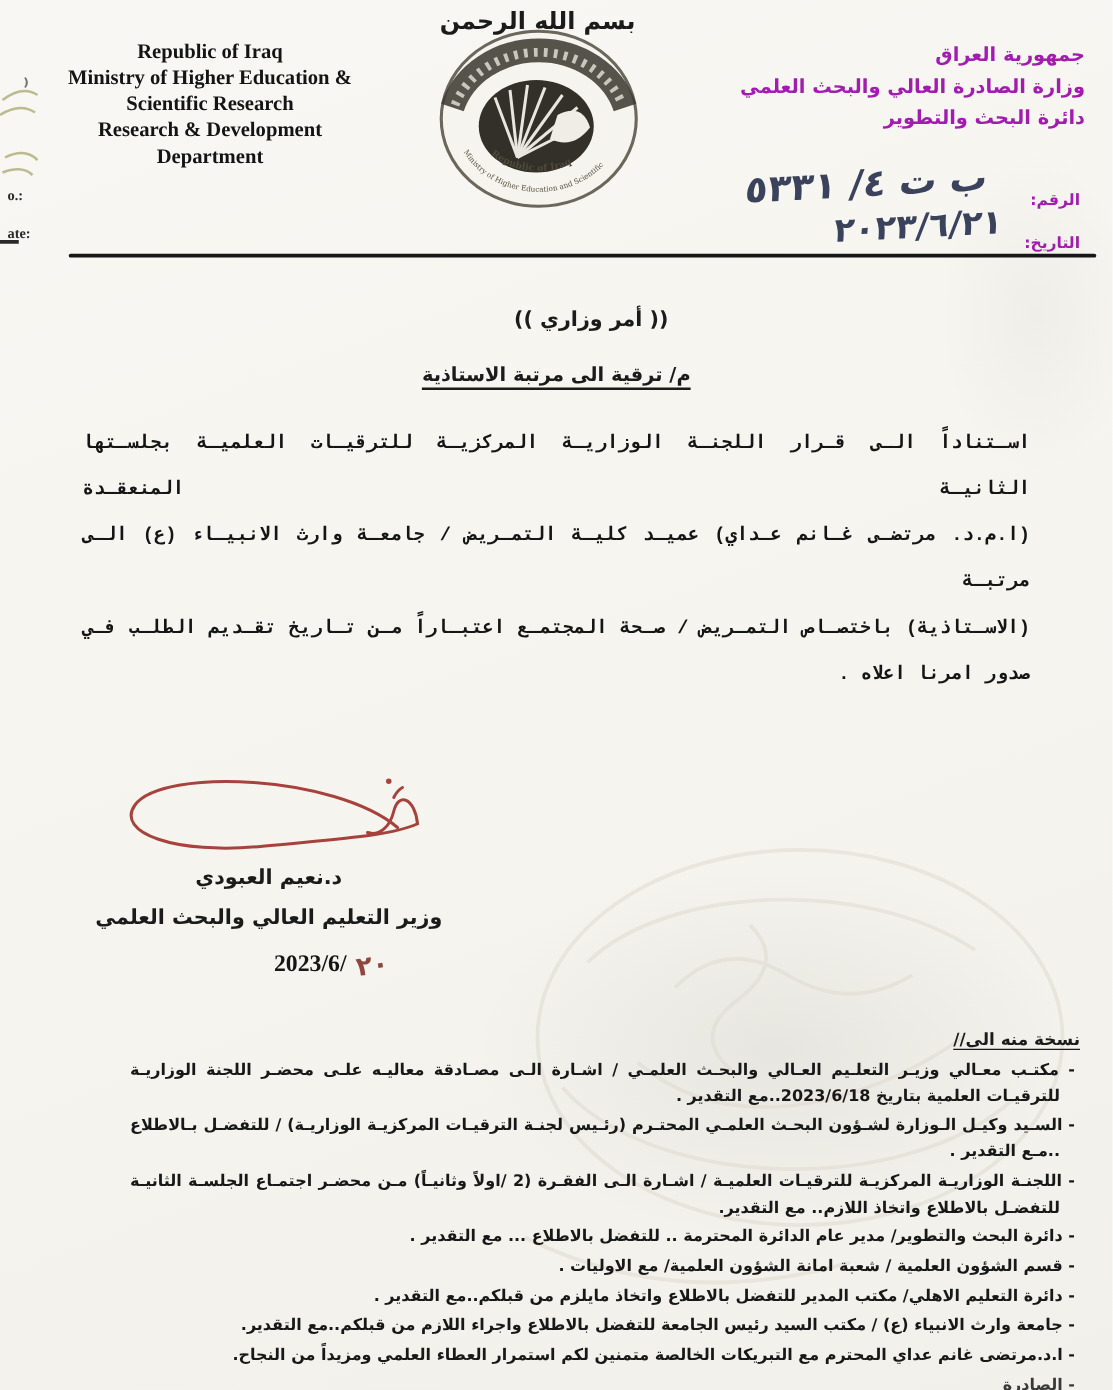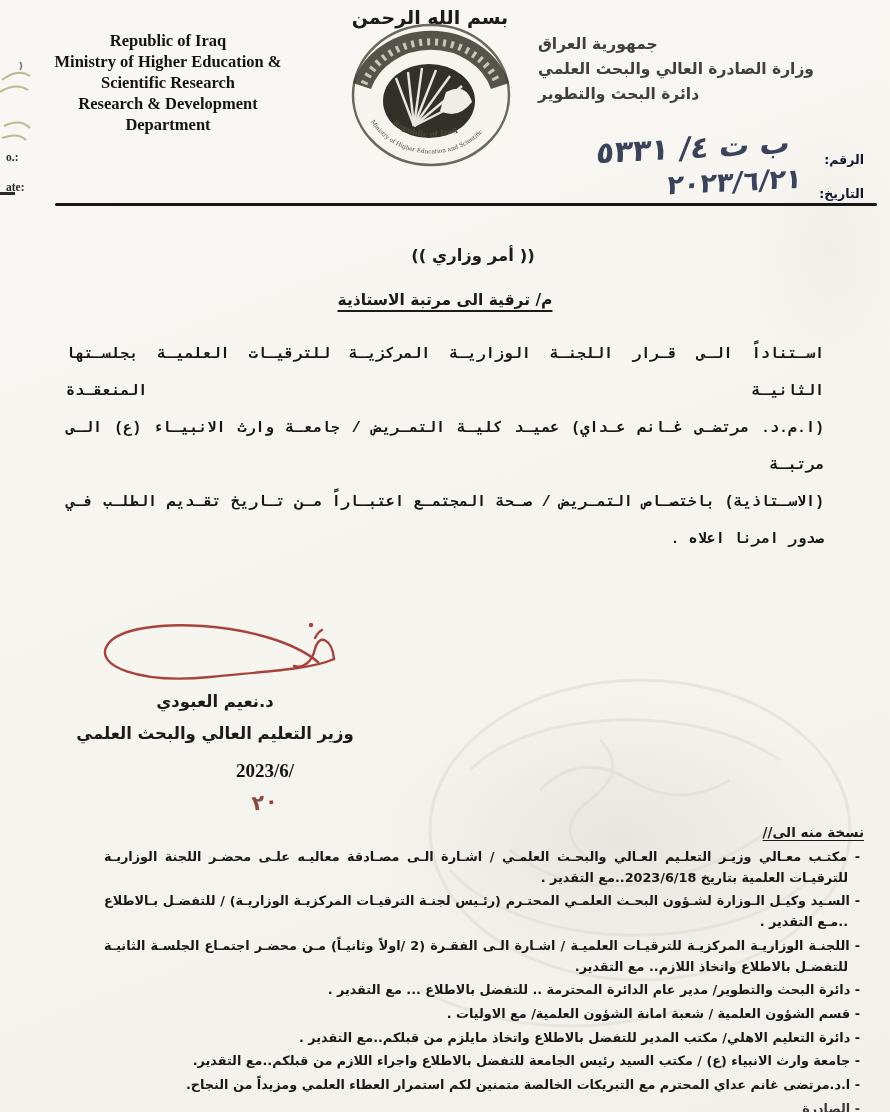--- a/index.html
+++ b/index.html
@@ -6,25 +6,25 @@
   body{
     width:890px;height:1112px;position:relative;overflow:hidden;
     background:linear-gradient(160deg,#f8f7f3 0%,#f5f4ef 55%,#f1f0ea 100%);
     font-family:"DejaVu Sans",sans-serif;color:#1b1b1b;
   }
   .abs{position:absolute;}
   
   .basmala{top:6px;left:330px;width:200px;text-align:center;font-size:19px;font-weight:bold;}
   .header-en{top:30px;left:22px;width:292px;text-align:center;
     font-family:"Liberation Serif","DejaVu Serif",serif;font-weight:bold;font-size:16.5px;line-height:1.28;color:#141414;}
-  .header-ar{top:32px;right:22px;width:330px;text-align:left;direction:rtl;
-    font-weight:bold;font-size:15.5px;line-height:1.6;color:#404040;}
+  .header-ar{top:32px;right:22px;width:330px;text-align:right;direction:rtl;
+    font-weight:bold;font-size:15.5px;line-height:1.6;color:#a21caf;}
   .emblem{top:22px;left:350px;}
   
-  .ref-label{right:26px;direction:rtl;font-weight:bold;font-size:12.5px;color:#0f172a;}
+  .ref-label{right:26px;direction:rtl;font-weight:bold;font-size:12.5px;color:#a21caf;}
   .ref-num-label{top:152px;}
   .ref-date-label{top:186px;}
   .hw{font-weight:bold;color:#2c3350;direction:rtl;
     transform:rotate(-3deg) skewX(-8deg);letter-spacing:2px;opacity:.92;}
   .hw-number{top:130px;right:100px;font-size:30px;}
   .hw-date{top:166px;right:88px;font-size:27px;}
   .en-label{left:6px;font-family:"Liberation Serif",serif;font-weight:bold;font-size:11.5px;color:#2a2a2a;}
   .en-no{top:151px;}
   .en-date{top:181px;}
   .rule{top:203px;left:55px;width:822px;height:3px;background:#171717;border-radius:2px;}
@@ -34,21 +34,21 @@
   .subject{top:291px;left:0;width:890px;text-align:center;direction:rtl;font-weight:bold;font-size:15.5px;
     text-decoration:underline;text-underline-offset:5px;text-decoration-thickness:1.5px;}
   
   .body-text{top:336px;left:66px;width:758px;direction:rtl;font-family:Liberation Mono, monospace;}
   .body-line{font-weight:bold;font-size:15px;line-height:37px;text-align:justify;text-align-last:justify;color:#151515;}
   .body-line.last{text-align-last:right;}
   
   .sig-svg{top:612px;left:68px;}
   .sig-name{top:692px;left:90px;width:250px;text-align:center;direction:rtl;font-weight:bold;font-size:16.5px;}
   .sig-title{top:724px;left:38px;width:354px;text-align:center;direction:rtl;font-weight:bold;font-size:16.5px;}
-  .sig-date{top:760px;left:150px;width:230px;display:flex;justify-content:center;align-items:center;gap:8px;direction:ltr;flex-direction:column;}
+  .sig-date{top:760px;left:150px;width:230px;display:flex;justify-content:center;align-items:center;gap:8px;direction:ltr;}
   .sig-date .printed{font-family:"Liberation Serif",serif;font-weight:bold;font-size:19px;color:#161616;}
   .sig-date .day-hw{font-weight:bold;font-size:21px;color:#7c2a22;transform:rotate(-8deg);opacity:.85;}
   
   .copies-heading{top:824px;right:26px;direction:rtl;font-weight:bold;font-size:13.5px;
     text-decoration:underline;text-underline-offset:3px;}
   .copies-list{top:847px;right:24px;width:808px;direction:rtl;}
   .copy-item{font-weight:bold;font-size:12.8px;line-height:1.62;color:#181818;text-align:justify;
     padding-right:18px;text-indent:-12px;margin-bottom:3px;margin-left:46px;}
   .copy-item.partial{opacity:.85;}
   

